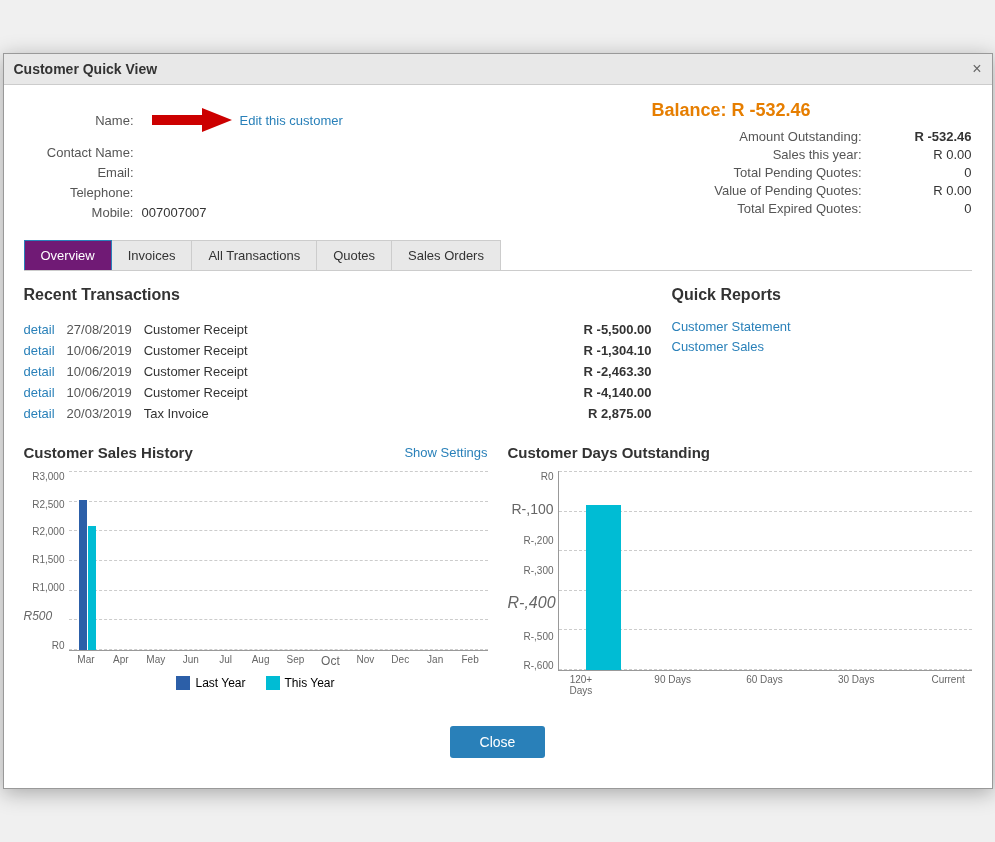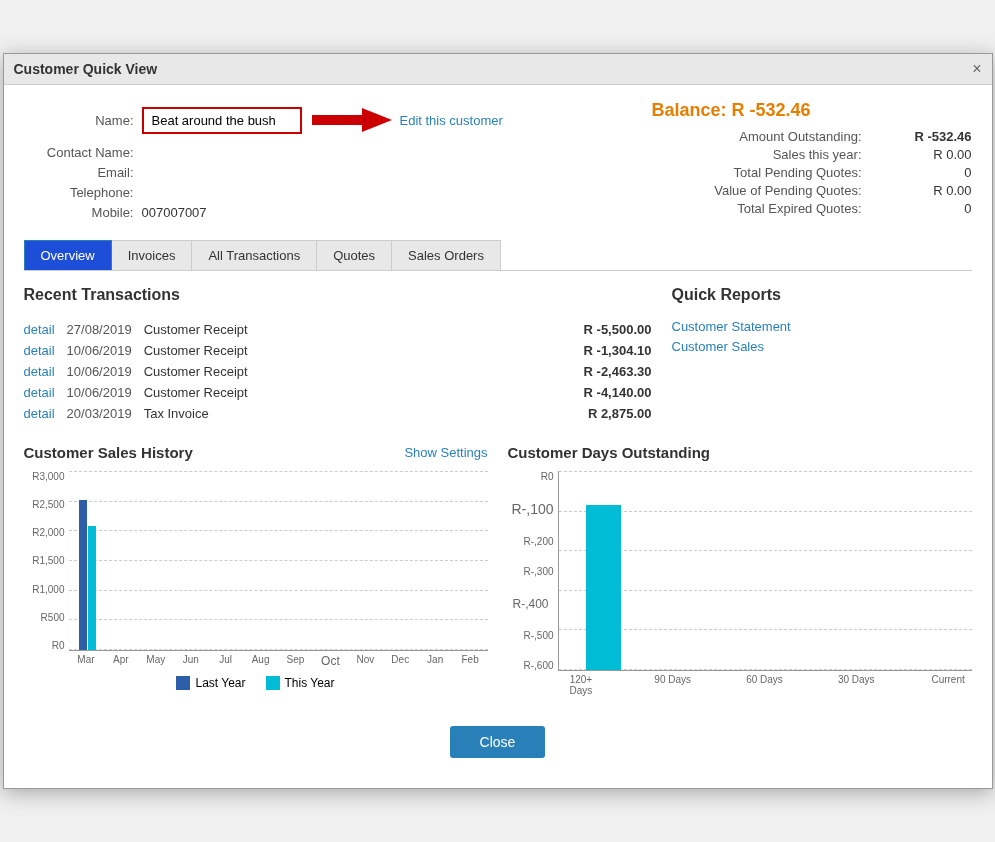--- a/index.html
+++ b/index.html
@@ -22,21 +22,21 @@
     .edit-link { color: #2980b9; text-decoration: none; font-size: 13px; cursor: pointer; }
     .balance-amount { color: #e67e00; font-weight: bold; font-size: 18px; margin-bottom: 8px; }
     .balance-row { display: flex; justify-content: flex-end; gap: 30px; margin-bottom: 3px; }
     .balance-key { color: #555; font-size: 13px; }
     .balance-val { font-size: 13px; color: #333; min-width: 80px; text-align: right; }
     .balance-val.bold { font-weight: bold; }
 
     
     .tabs { display: flex; gap: 0; margin-bottom: 15px; border-bottom: 1px solid #ccc; }
     .tab { padding: 7px 16px; font-size: 13px; cursor: pointer; background: #e8e8e8; border: 1px solid #ccc; border-bottom: none; color: #333; }
-    .tab.active { background: #1d4ed8; color: #fff; border-color: #2980b9; }
+    .tab.active { background: #701a75; color: #fff; border-color: #2980b9; }
     .tab:not(:first-child) { border-left: none; }
 
     
     .content-area { display: flex; gap: 20px; margin-bottom: 20px; }
     .left-panel { flex: 1; }
     .right-panel { width: 300px; }
 
     .section-title { font-size: 16px; font-weight: bold; color: #333; margin-bottom: 15px; }
     .transaction-row { display: flex; align-items: center; gap: 12px; padding: 3px 0; font-size: 13px; }
     .detail-link { color: #2980b9; text-decoration: none; cursor: pointer; }
@@ -72,21 +72,20 @@
     <span class="modal-title">Customer Quick View</span>
     <span class="close-x">×</span>
   </div>
 
   <div class="modal-body">
 
     <div class="customer-info">
       <div class="info-left">
         <div class="field-row">
           <span class="field-label">Name:</span>
-          <span class="name-box">Beat around the bush</span>
           <div class="arrow-edit">
 
             <svg width="80" height="40" viewBox="0 0 80 40">
               <line x1="0" y1="20" x2="55" y2="20" stroke="#cc0000" stroke-width="5"></line>
               <polygon points="50,8 80,20 50,32" fill="#cc0000"></polygon>
               <rect x="0" y="15" width="50" height="10" fill="#cc0000"></rect>
             </svg>
             <a class="edit-link">Edit this customer</a>
           </div>
         </div>
@@ -189,21 +188,21 @@
     <div class="charts-area">
 
       <div class="chart-section">
         <div class="chart-header">
           <span class="chart-title">Customer Sales History</span>
           <span class="show-settings">Show Settings</span>
         </div>
         <div style="display:flex;">
           <div style="width:45px; display:flex; flex-direction:column-reverse; justify-content:space-between; height:180px; padding-right:4px;">
             <span style="font-size:10px;color:#666;text-align:right;">R0</span>
-            <span style="font-size:10px;color:#666;text-align:right;">R500</span>
+            <span style="font-size:12px;color:#666;text-align:left;font-style:italic;">R500</span>
             <span style="font-size:10px;color:#666;text-align:right;">R1,000</span>
             <span style="font-size:10px;color:#666;text-align:right;">R1,500</span>
             <span style="font-size:10px;color:#666;text-align:right;">R2,000</span>
             <span style="font-size:10px;color:#666;text-align:right;">R2,500</span>
             <span style="font-size:10px;color:#666;text-align:right;">R3,000</span>
           </div>
           <div style="flex:1;">
             <div style="position:relative; height:180px; border-bottom:1px solid #999;">
 
               <div style="position:absolute;top:0;left:0;right:0;bottom:0;display:flex;flex-direction:column;justify-content:space-between;">
@@ -298,21 +297,21 @@
       <div class="chart-right">
         <div class="chart-header">
           <span class="chart-title">Customer Days Outstanding</span>
         </div>
         <div style="display:flex;">
           <div style="width:50px; display:flex; flex-direction:column; justify-content:space-between; height:200px; padding-right:4px;">
             <span style="font-size:10px;color:#666;text-align:right;">R0</span>
             <span style="font-size:14px;color:#666;text-align:right;">R-,100</span>
             <span style="font-size:10px;color:#666;text-align:right;">R-,200</span>
             <span style="font-size:10px;color:#666;text-align:right;">R-,300</span>
-            <span style="font-size:12px;color:#666;text-align:center;">R-,400</span>
+            <span style="font-size:16px;color:#666;text-align:center;font-style:italic;">R-,400</span>
             <span style="font-size:10px;color:#666;text-align:right;">R-,500</span>
             <span style="font-size:10px;color:#666;text-align:right;">R-,600</span>
           </div>
           <div style="flex:1;">
             <div style="position:relative; height:200px; border-bottom:1px solid #999; border-left:1px solid #999;">
               <div style="position:absolute;top:0;left:0;right:0;bottom:0;display:flex;flex-direction:column;justify-content:space-between;">
                 <div style="border-top:1px dashed #ccc;"></div>
                 <div style="border-top:1px dashed #ccc;"></div>
                 <div style="border-top:1px dashed #ccc;"></div>
                 <div style="border-top:1px dashed #ccc;"></div>

